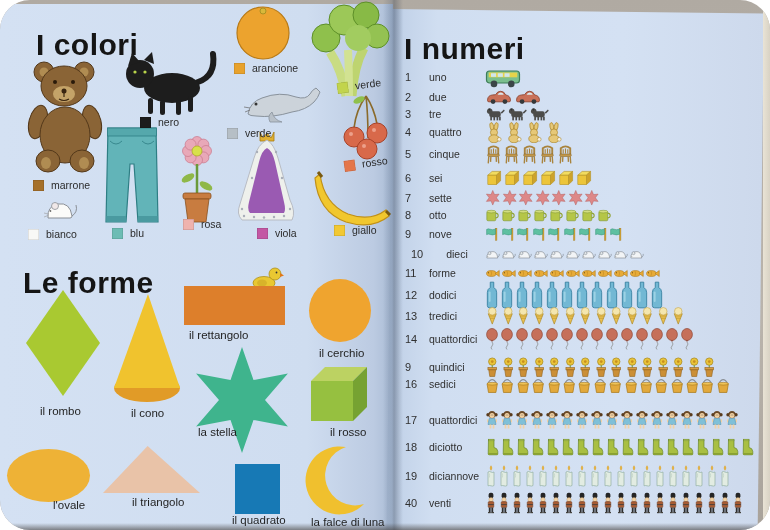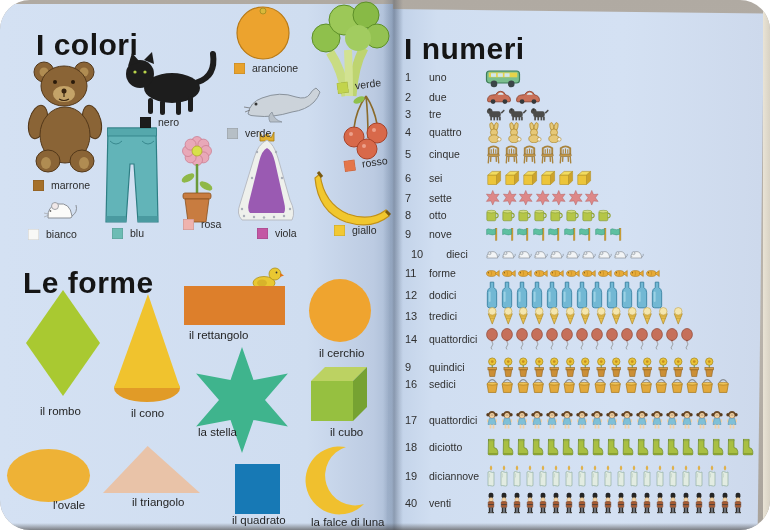--- a/index.html
+++ b/index.html
@@ -374,21 +374,21 @@
   <div class="shape" style="left: 235px; top: 464px; width: 45px; height: 50px; background: rgb(23, 121, 181);"></div>
   <svg class="shp" style="left:296px;top:444px" width="68" height="74" viewBox="0 0 68 74">
       <path d="M50 3 A34 34 0 1 0 68 60 A27 27 0 0 1 50 3 Z" fill="#f0c02e"></path>
     </svg>
 
   <span class="shape-label" style="left:40px;top:405px">il rombo</span>
   <span class="shape-label" style="left:131px;top:407px">il cono</span>
   <span class="shape-label" style="left:189px;top:329px">il rettangolo</span>
   <span class="shape-label" style="left:319px;top:347px">il cerchio</span>
   <span class="shape-label" style="left:198px;top:426px">la stella</span>
-  <span class="shape-label" style="left:330px;top:426px">il cubo</span>
+  <span class="shape-label" style="left:330px;top:426px">il rosso</span>
   <span class="shape-label" style="left:53px;top:499px">l'ovale</span>
   <span class="shape-label" style="left:132px;top:496px">il triangolo</span>
   <span class="shape-label" style="left:232px;top:514px">il quadrato</span>
   <span class="shape-label" style="left:311px;top:516px">la falce di luna</span>
 
   <h1 class="title" style="left:404px;top:12px">I numeri</h1>
   <div id="num-rows">
       <div class="num-row" style="top: 64px;">
         <span class="num">1</span>
         <span class="word">uno</span>

